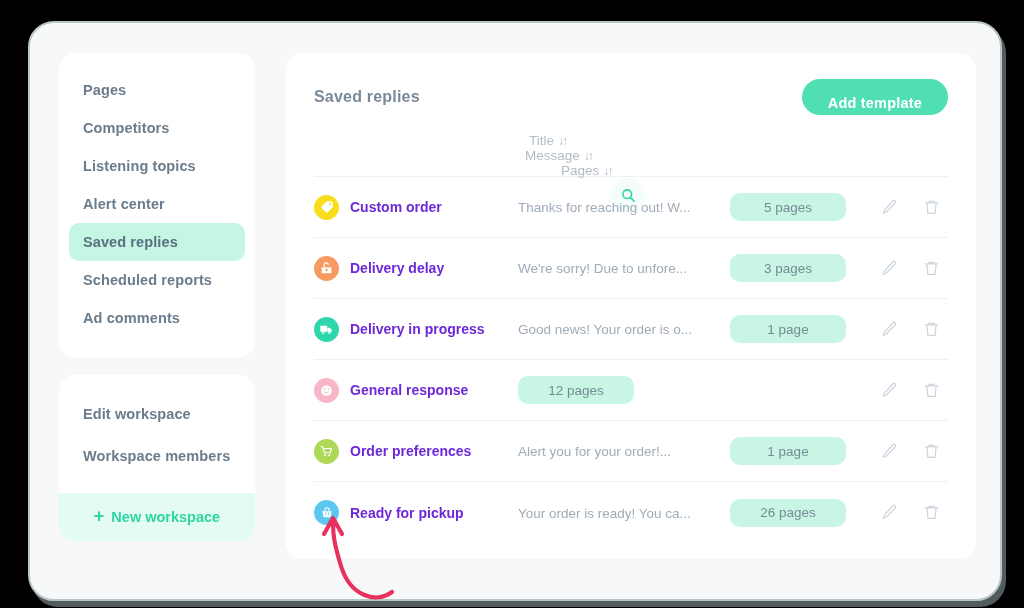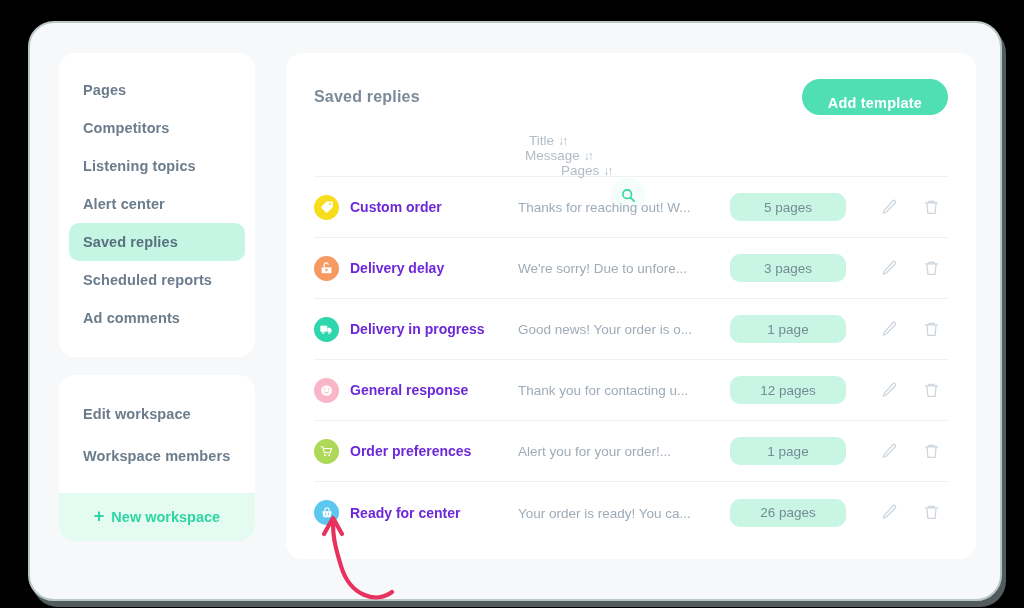--- a/index.html
+++ b/index.html
@@ -394,23 +394,20 @@
           <div class="row-icon" style="background:#f9b6c8">
             <svg width="15" height="15" viewBox="0 0 18 18">
                 <circle cx="9" cy="9" r="6.4" fill="#ffffff"></circle>
                 <circle cx="6.7" cy="7.3" r="1" fill="#f9b6c8"></circle>
                 <circle cx="11.3" cy="7.3" r="1" fill="#f9b6c8"></circle>
                 <path d="M6.1 10.6a3.6 3.6 0 0 0 5.8 0" fill="none" stroke="#f9b6c8" stroke-width="1.2" stroke-linecap="round"></path>
               </svg>
           </div>
           <span class="row-title">General response</span>
         </div>
-        <div class="col-message">
-          <span class="row-msg">Thank you for contacting u...</span>
-        </div>
         <div class="col-pages">
           <span class="badge">12 pages</span>
         </div>
         <div class="col-actions">
           <span class="act-btn">
             <svg width="19" height="19" viewBox="0 0 20 20">
                 <path d="M13.6 2.9a1.7 1.7 0 0 1 2.4 2.4L6.6 14.7 3.4 16l1.3-3.2z" fill="none" stroke="#ccd5dd" stroke-width="1.3" stroke-linejoin="round"></path>
               </svg>
           </span>
           <span class="act-btn">
@@ -454,21 +451,21 @@
 
       <div class="row" style="border-bottom:none">
         <div class="col-title">
           <div class="row-icon" style="background:#5cc8ef">
             <svg width="14" height="14" viewBox="0 0 18 18">
                 <path d="M6.3 6.3V4.9a2.7 2.7 0 0 1 5.4 0v1.4" fill="none" stroke="#ffffff" stroke-width="1.4" stroke-linecap="round"></path>
                 <path d="M3 6.6h12l-1.3 7a.9.9 0 0 1-.9.75H5.2a.9.9 0 0 1-.9-.75z" fill="#ffffff"></path>
                 <path d="M7.2 9v2.6M10.8 9v2.6" stroke="#5cc8ef" stroke-width="1.1" stroke-linecap="round"></path>
               </svg>
           </div>
-          <span class="row-title">Ready for center</span>
+          <span class="row-title">Ready for pickup</span>
         </div>
         <div class="col-message">
           <span class="row-msg">Your order is ready! You ca...</span>
         </div>
         <div class="col-pages">
           <span class="badge">26 pages</span>
         </div>
         <div class="col-actions">
           <span class="act-btn">
             <svg width="19" height="19" viewBox="0 0 20 20">

